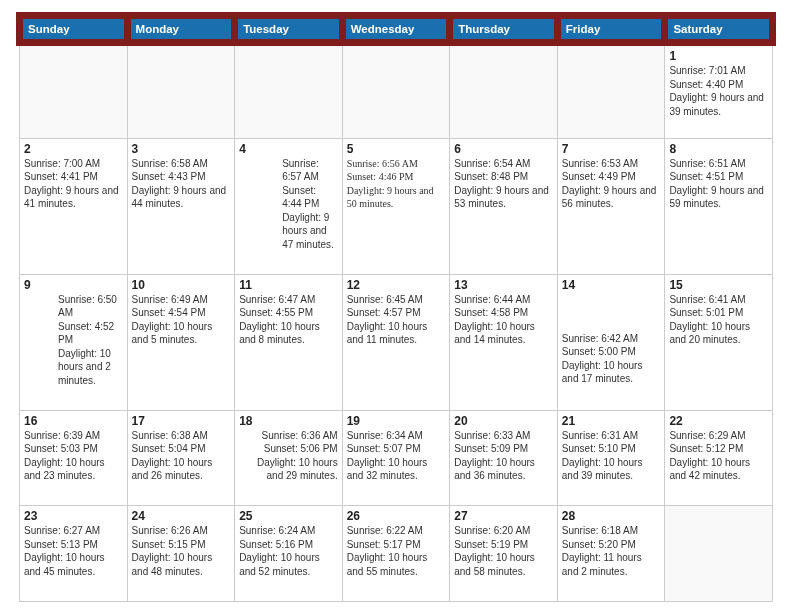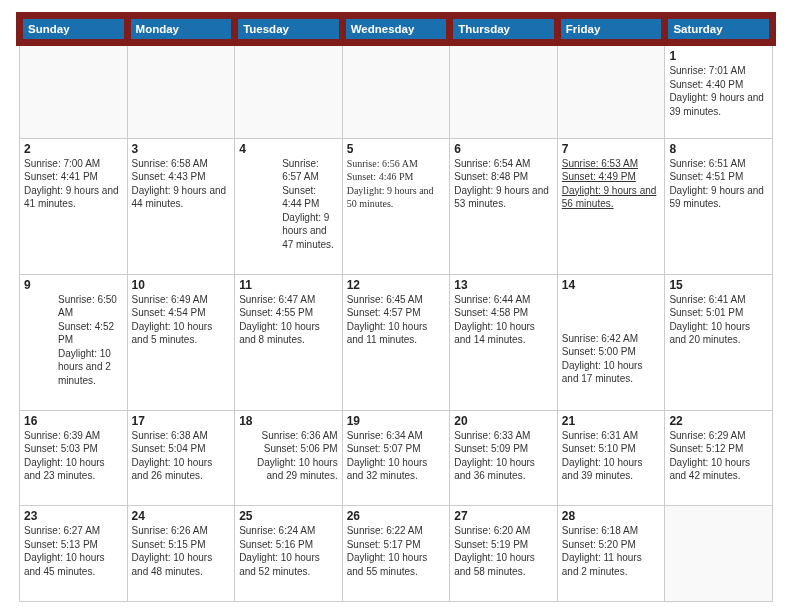--- a/index.html
+++ b/index.html
@@ -160,21 +160,21 @@
 Daylight: 9 hours and 50 minutes.</div>
           </td>
           <td>
             <span class="day-number">6</span>
             <div class="cell-text" style="white-space: pre-line;">Sunrise: 6:54 AM
 Sunset: 8:48 PM
 Daylight: 9 hours and 53 minutes.</div>
           </td>
           <td>
             <span class="day-number">7</span>
-            <div class="cell-text" style="white-space: pre-line; text-decoration: underline;">Sunrise: 6:53 AM
+            <div class="cell-text" style="white-space: pre-line;">Sunrise: 6:53 AM
 Sunset: 4:49 PM
 Daylight: 9 hours and 56 minutes.</div>
           </td>
           <td>
             <span class="day-number">8</span>
             <div class="cell-text" style="white-space: pre-line;">Sunrise: 6:51 AM
 Sunset: 4:51 PM
 Daylight: 9 hours and 59 minutes.</div>
           </td>
         </tr>

